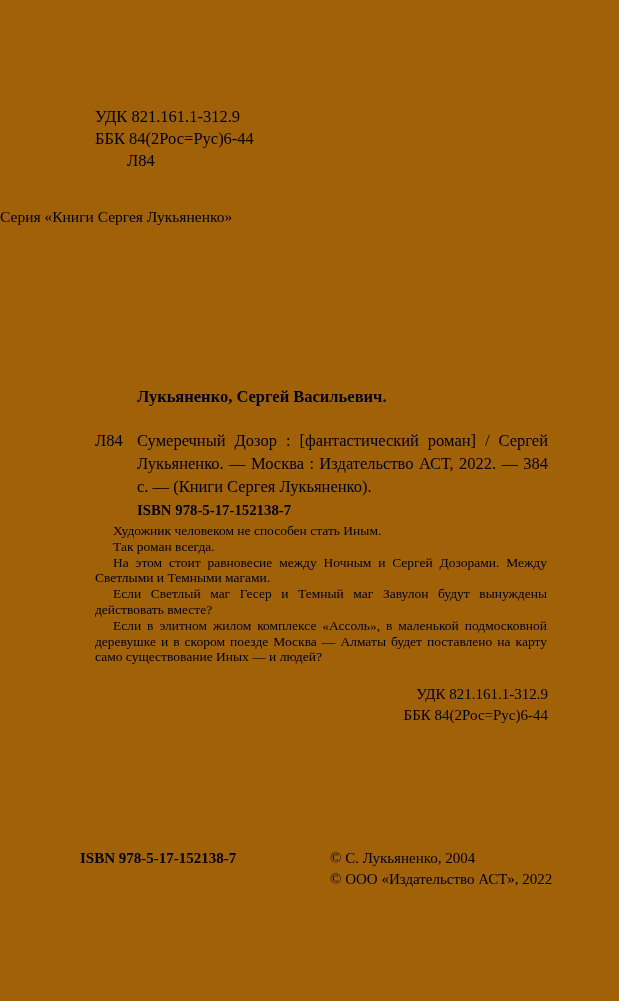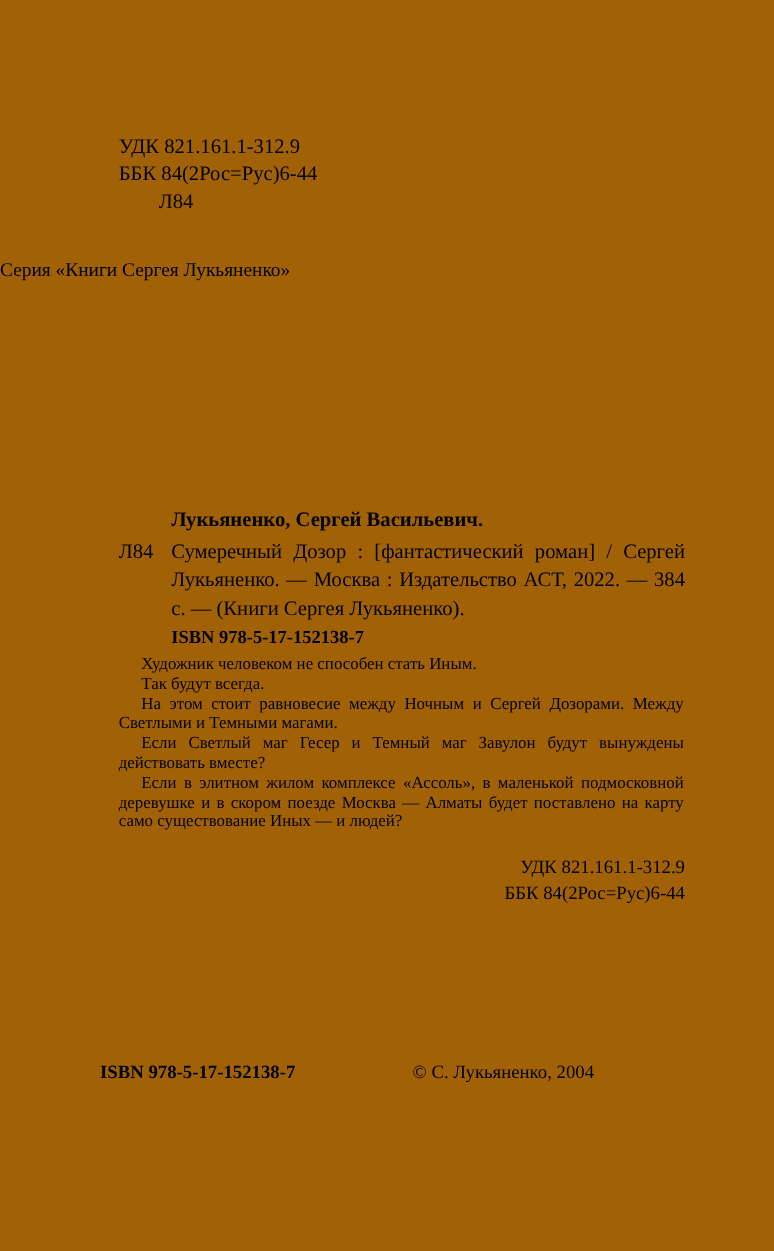--- a/index.html
+++ b/index.html
@@ -35,21 +35,21 @@
 
   #artist-line {
     left: 0; top: 294px;
     width: 619px;
     text-align: center;
     font-size: 15px;
   }
   #artist-line .artist-name { font-style: italic; }
 
   #bib-author {
-    left: 137px; top: 406px;
+    left: 137px; top: 387px;
     font-size: 16.5px;
     font-weight: bold;
   }
 
   #bib-entry {
     left: 95px; top: 429px;
     width: 453px;
     box-sizing: border-box;
     padding-left: 42px;
     font-size: 16.5px;
@@ -121,31 +121,32 @@
 
   <div class="block" id="bib-entry">
     <span class="entry-code">Л84</span>
     <span>Сумеречный Дозор : [фантастический роман] / Сергей Лукьяненко. — Москва : Издательство АСТ, 2022. — 384 с. — (Книги Сергея Лукьяненко).</span>
   </div>
 
   <div class="block" id="bib-isbn">ISBN 978-5-17-152138-7</div>
 
   <div class="block" id="annotation">
     <p>Художник человеком не способен стать Иным.</p>
-    <p>Так будут всегда.</p>
+    <p>Так роман всегда.</p>
     <p>На этом стоит равновесие между Ночным и Сергей Дозорами. Между Светлыми и Темными магами.</p>
     <p>Если Светлый маг Гесер и Темный маг Завулон будут вынуждены действовать вместе?</p>
     <p>Если в элитном жилом комплексе «Ассоль», в маленькой подмосковной деревушке и в скором поезде Москва — Алматы будет поставлено на карту само существование Иных — и людей?</p>
   </div>
 
   <div class="block" id="codes-bottom">
     <div>УДК 821.161.1-312.9</div>
     <div>ББК 84(2Рос=Рус)6-44</div>
   </div>
 
   <div class="block" id="bottom-line">
     <span class="bottom-isbn">ISBN 978-5-17-152138-7</span>
     <div class="copyrights">
       <div>© С. Лукьяненко, 2004</div>
+      <div>© ООО «Издательство АСТ», 2022</div>
     </div>
   </div>
 
 </div>
 
 </body></html>

